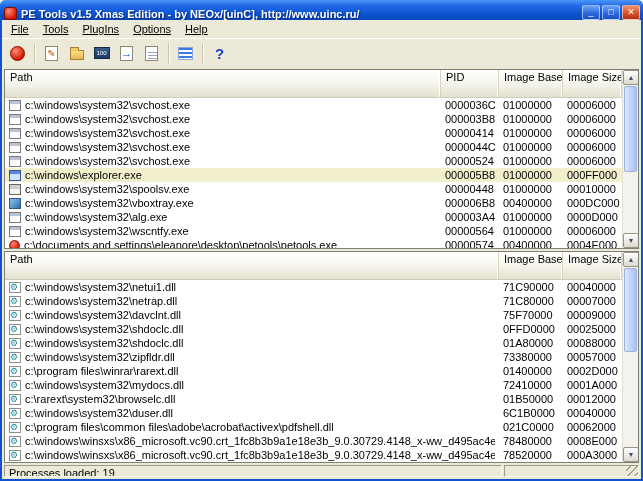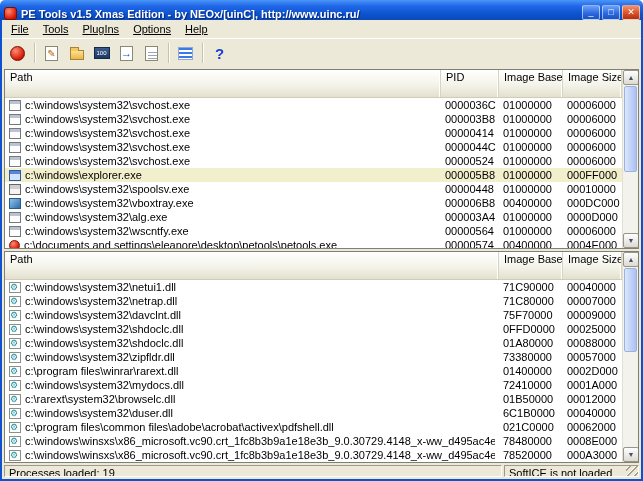--- a/index.html
+++ b/index.html
@@ -396,19 +396,18 @@
       <div class="vscroll">
         <span class="sbtn up">▲</span>
         <span class="sthumb"></span>
         <span class="sbtn down">▼</span>
       </div>
     </div>
 
     <div class="statusbar">
       <span class="spanel left">Processes loaded: 19</span>
       <span class="spanel right">
-        <span>SoftICE is not loaded</span>
         <span class="grip"></span>
       </span>
     </div>
 
   </div>
 </div>
 
 </body></html>

